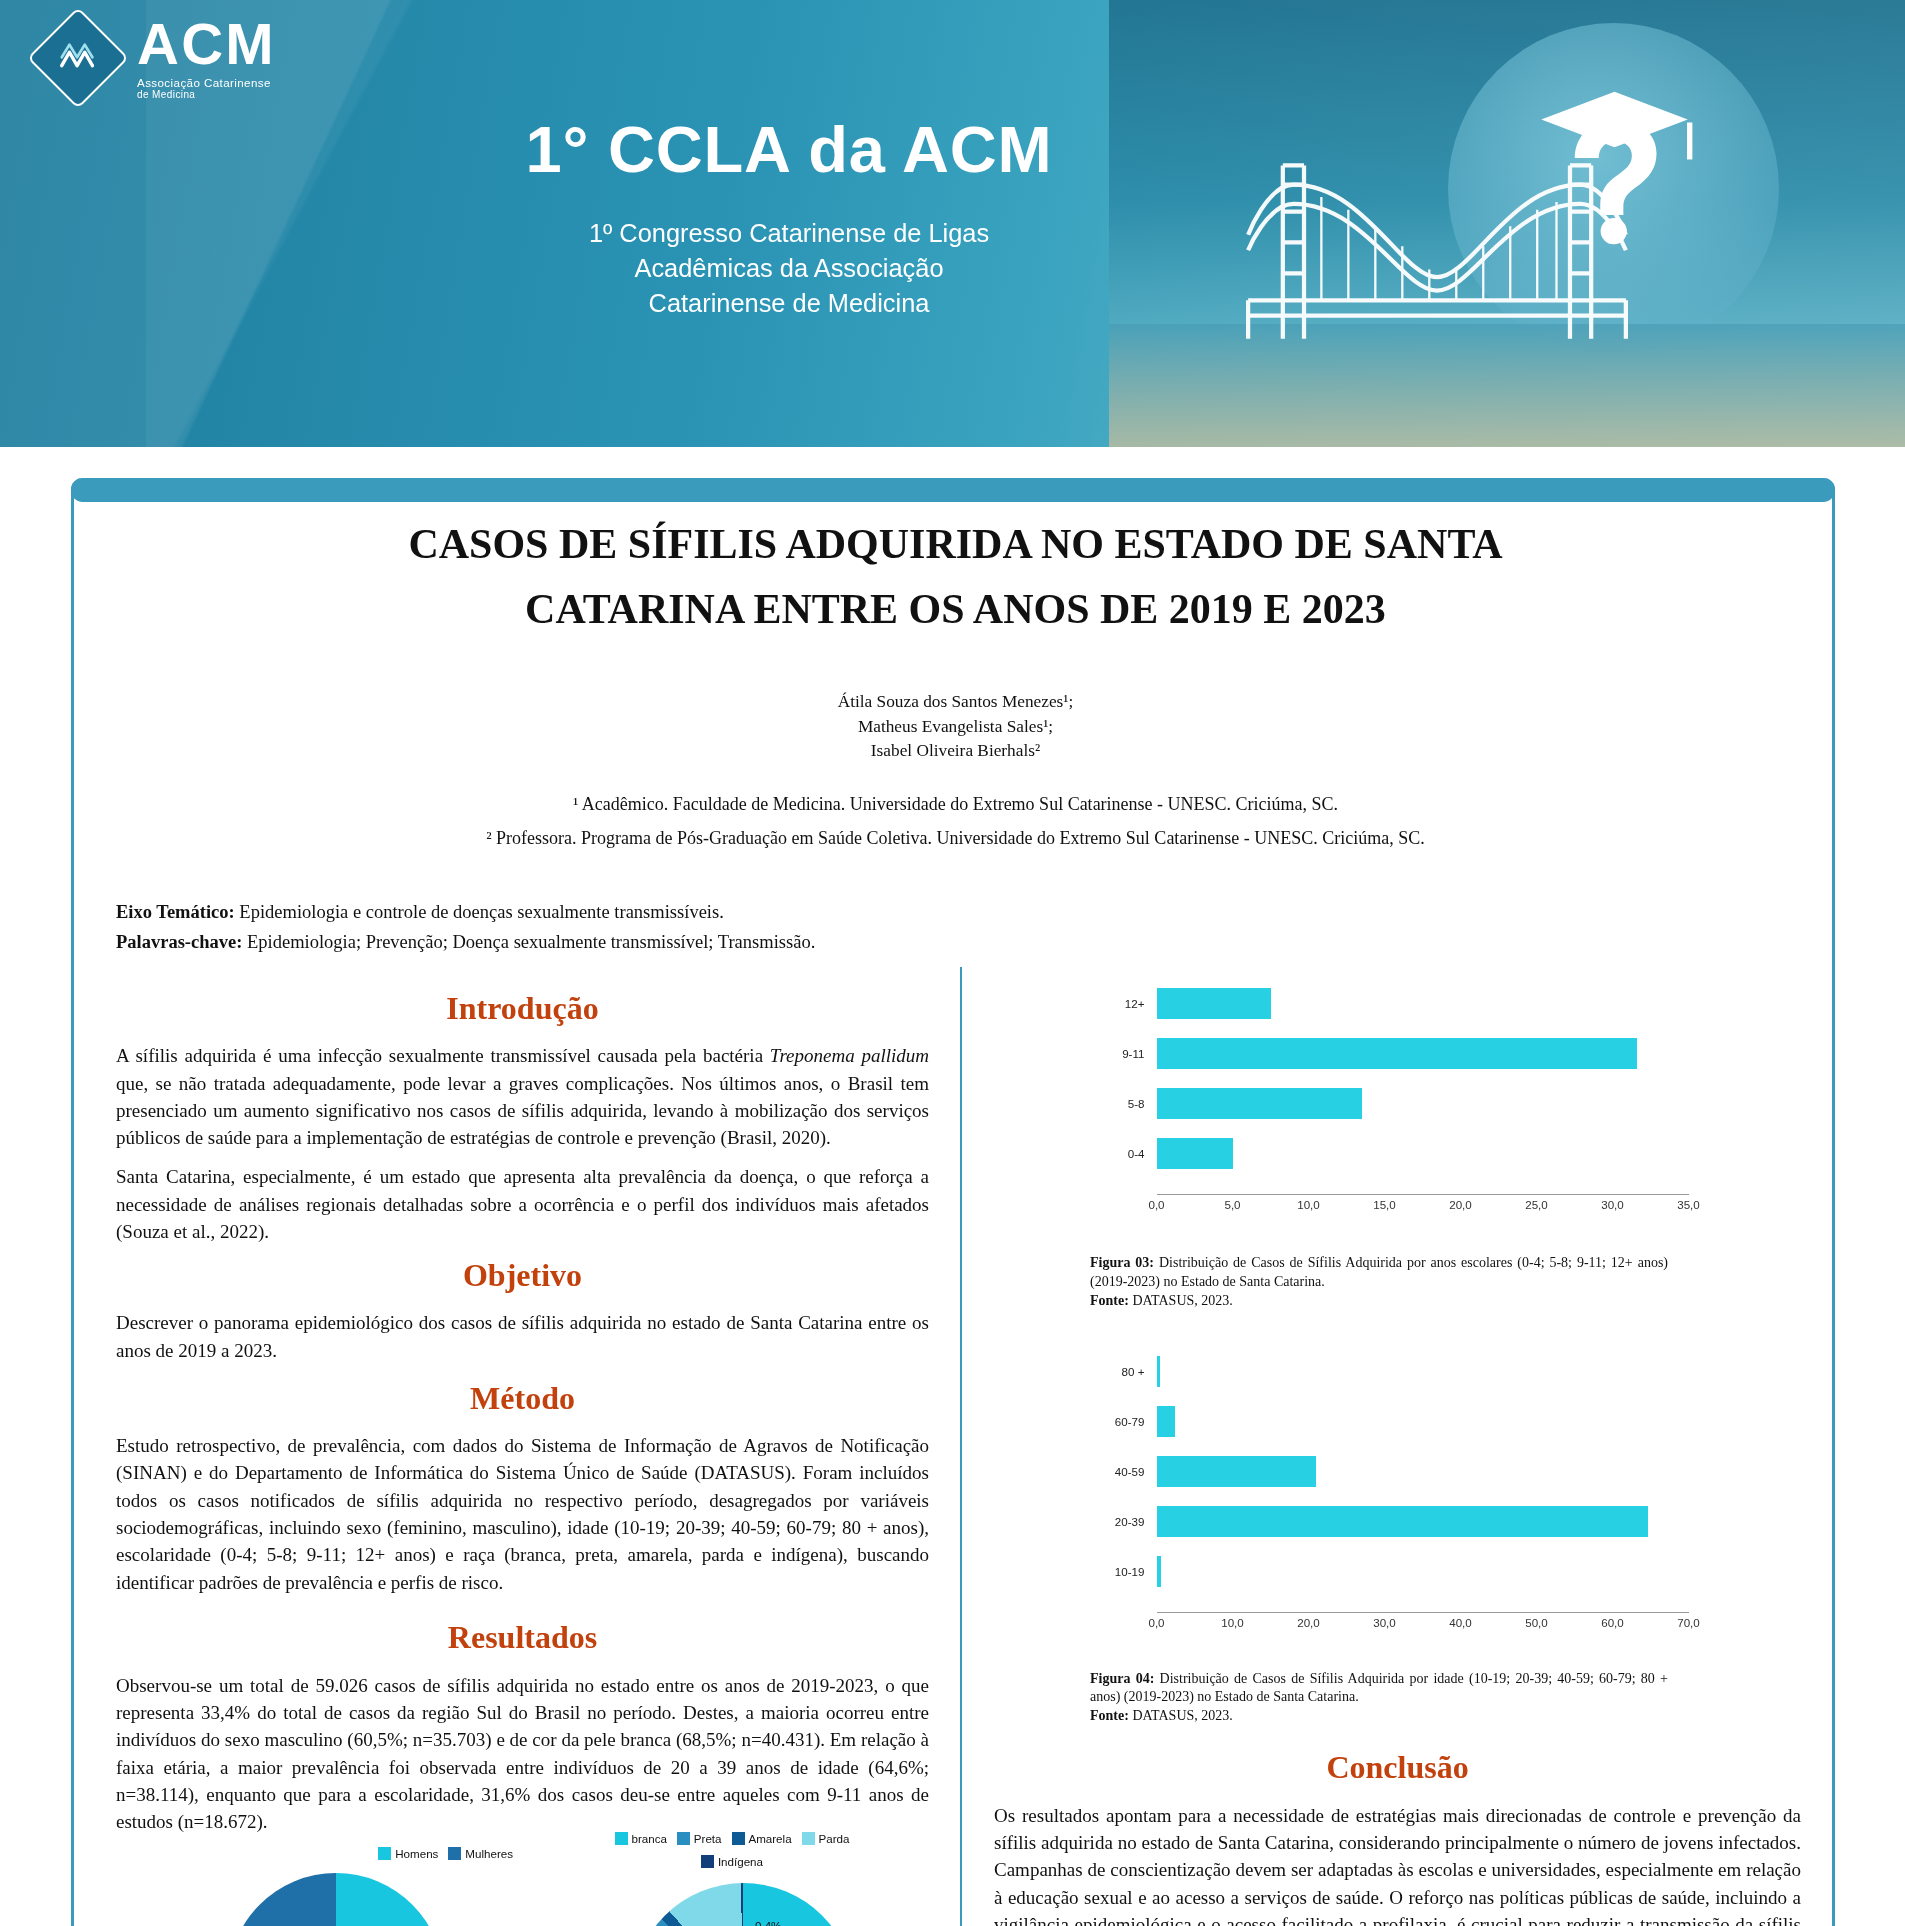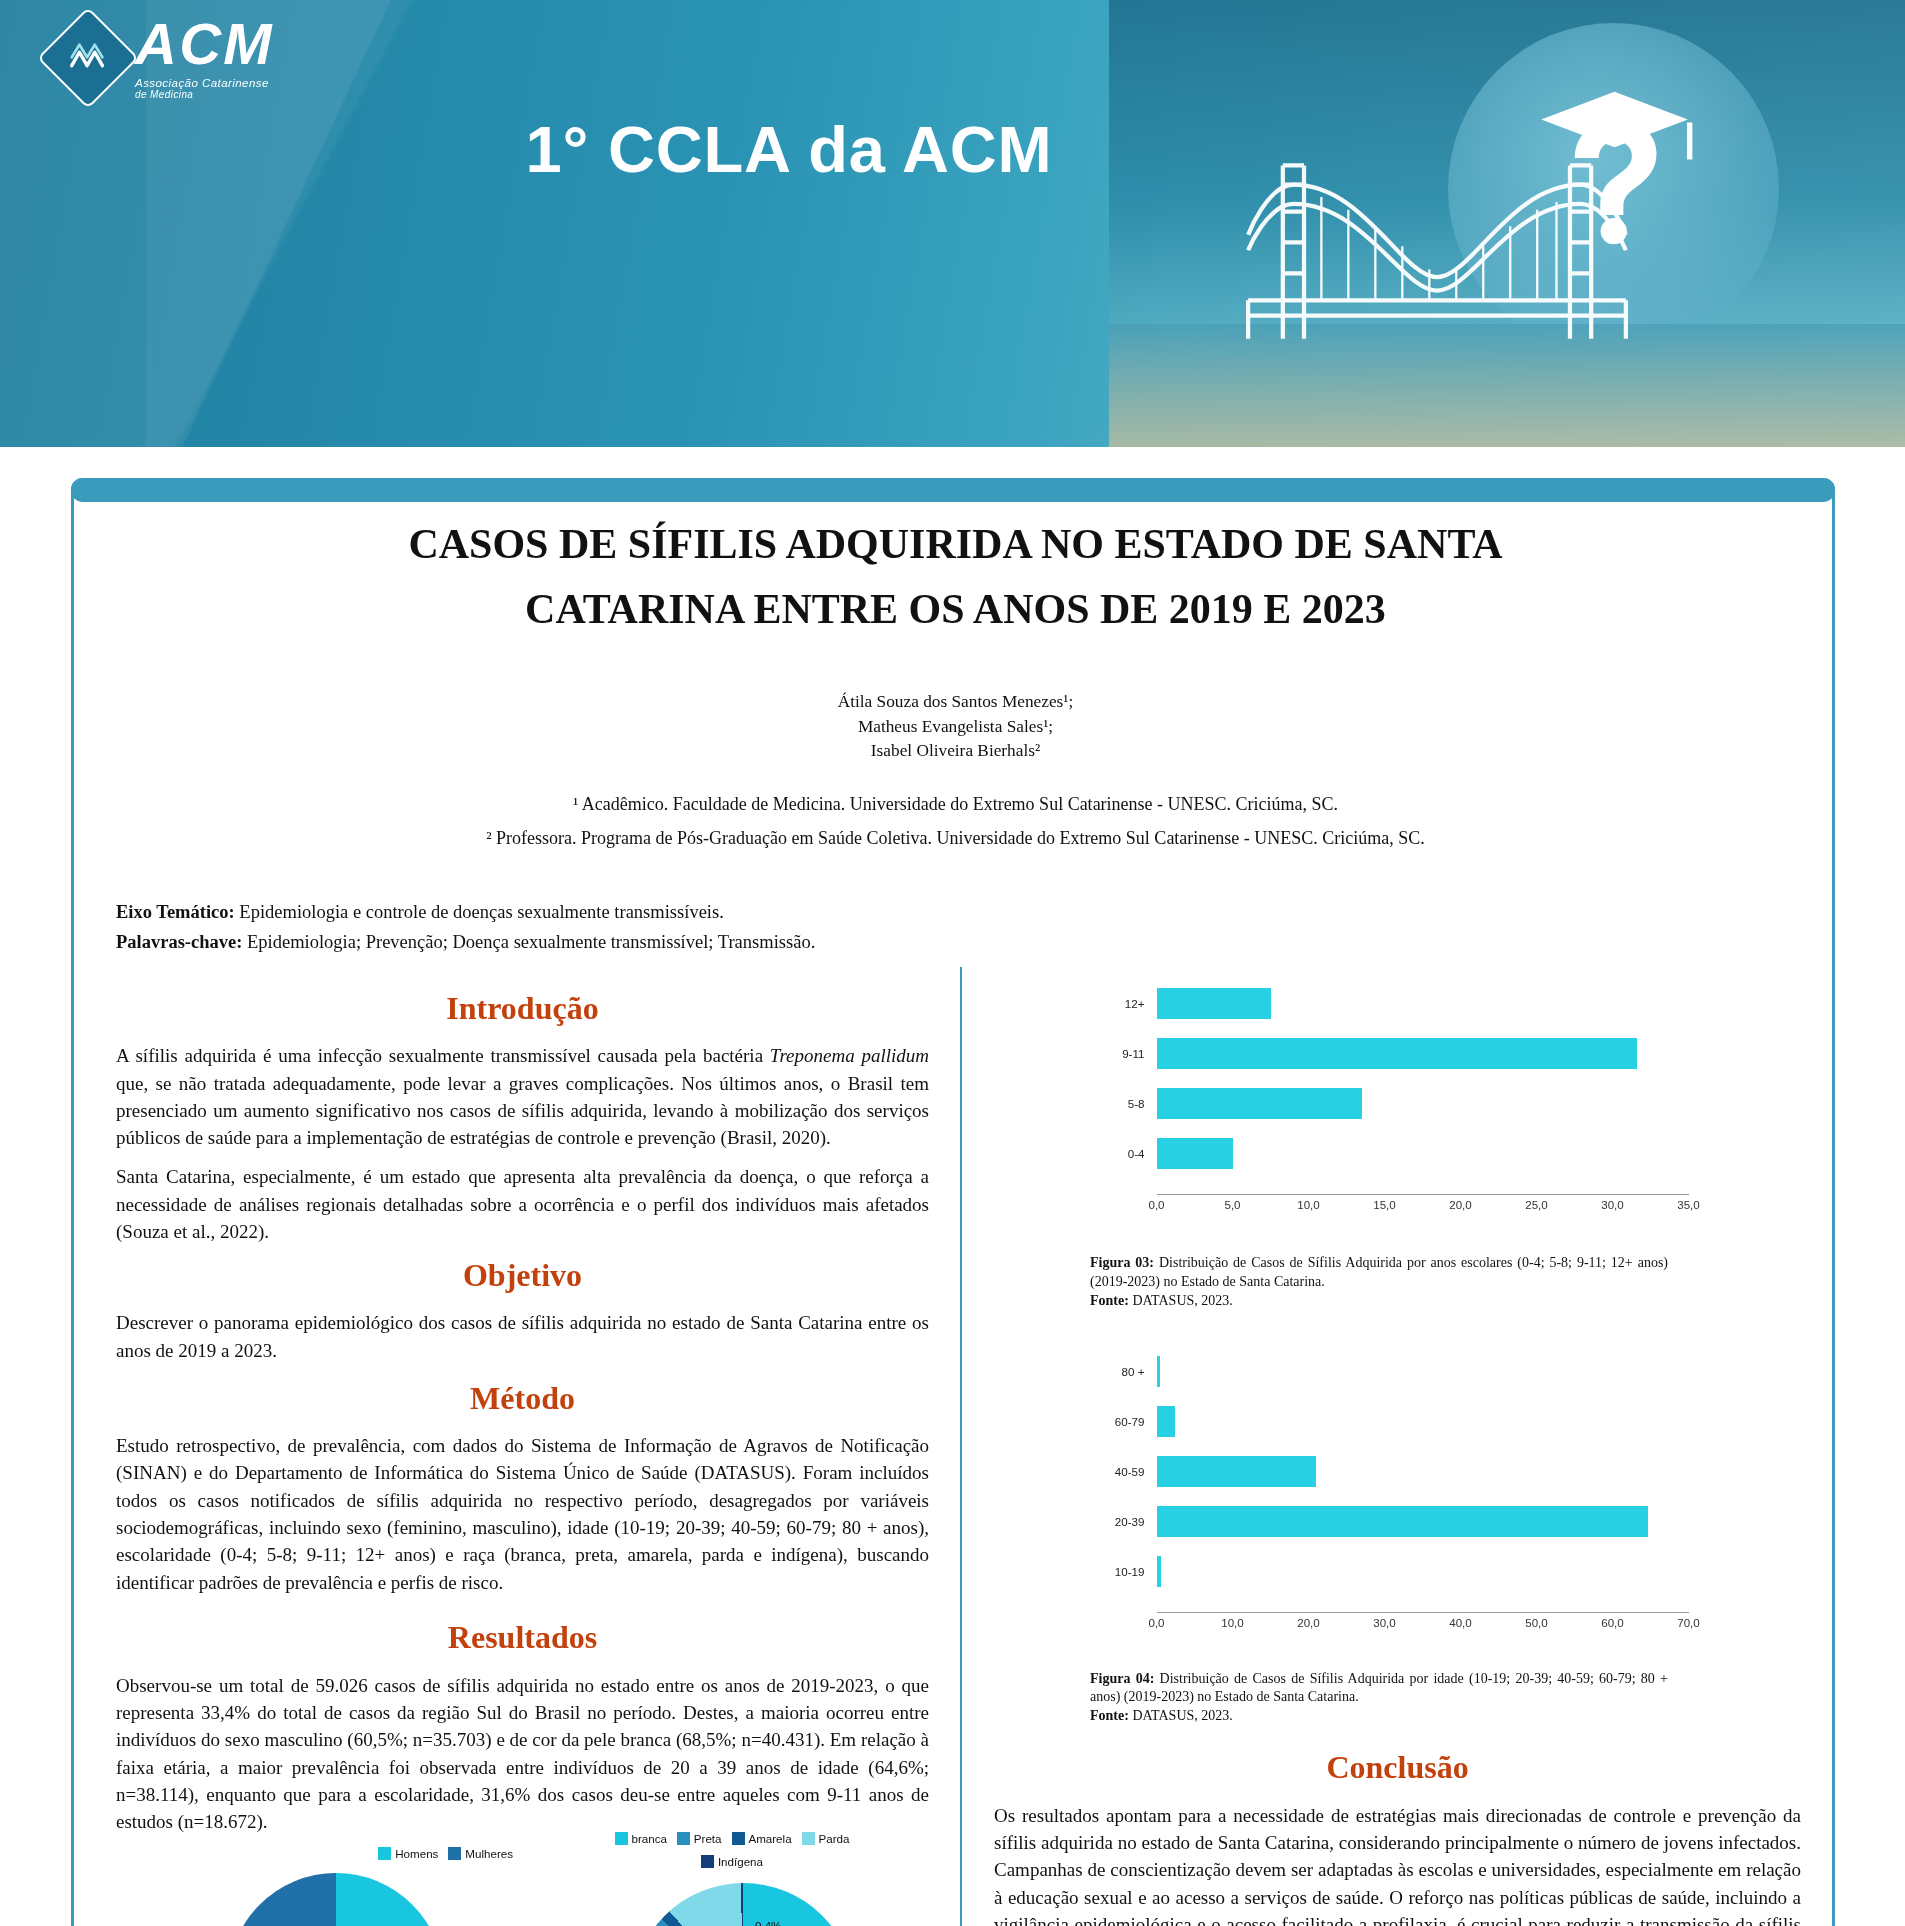--- a/index.html
+++ b/index.html
@@ -37,21 +37,21 @@
   }
   .banner-diagonal {
     position:absolute; left:0; top:0; width:539px; height:447px;
     background: linear-gradient(115deg, rgba(255,255,255,0.07) 0 52%, rgba(255,255,255,0.0) 52.5%);
   }
   .banner-diagonal2 {
     position:absolute; left:146px; top:0; width:347px; height:447px;
     background: linear-gradient(118deg, rgba(255,255,255,0.05) 0 45%, rgba(255,255,255,0) 46%);
   }
   .acm-logo {
-    position:absolute; left:50px; top:15.4px; display:flex; align-items:center; gap:8px;font-style:italic;
+    position:absolute; left:40px; top:15.4px; display:flex; align-items:center; gap:20px;
   }
   .acm-mark {
     width:77px; height:77px; position:relative;
   }
   .acm-mark .sq {
     position:absolute; left:2.3px; top:2.3px; width:72px; height:72px;
     background:#1a6f92; transform: rotate(45deg); border-radius:7px;
     border:2.3px solid #ffffff;
   }
   .acm-mark .inner {
@@ -198,20 +198,25 @@
       </div>
     </div>
     <div class="acm-text">
       <div class="big">ACM</div>
       <div class="sub1">Associação Catarinense</div>
       <div class="sub2">de Medicina</div>
     </div>
   </div>
 
   <div class="cong-title">1° CCLA da ACM</div>
+  <div class="cong-sub">
+    <div>1º Congresso Catarinense de Ligas</div>
+    <div>Acadêmicas da Associação</div>
+    <div>Catarinense de Medicina</div>
+  </div>
 
   <svg class="bridge" width="424" height="293" viewBox="0 0 1100 760">
     <g stroke="#ffffff" stroke-width="11" fill="none" opacity="0.95">
       <path d="M60 600 L1040 600"></path>
       <path d="M60 640 L1040 640"></path>
       <path d="M150 250 L150 700 M205 250 L205 700 M150 250 L205 250"></path>
       <path d="M895 250 L895 700 M950 250 L950 700 M895 250 L950 250"></path>
       <path d="M150 300 L205 300 M150 370 L205 370 M150 450 L205 450 M150 530 L205 530"></path>
       <path d="M895 300 L950 300 M895 370 L950 370 M895 450 L950 450 M895 530 L950 530"></path>
       <path d="M60 430 C 60 430 110 300 178 300 C 360 300 460 540 550 540 C 640 540 740 300 922 300 C 990 300 1040 430 1040 430"></path>

